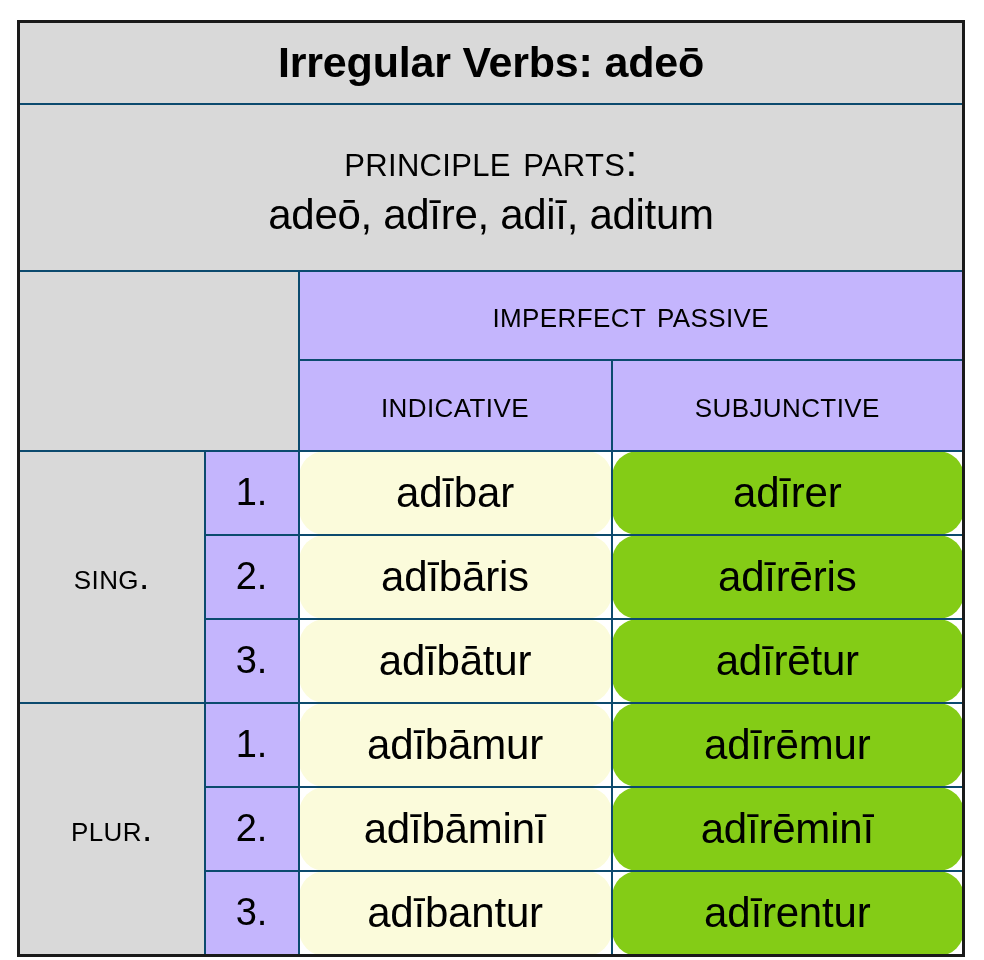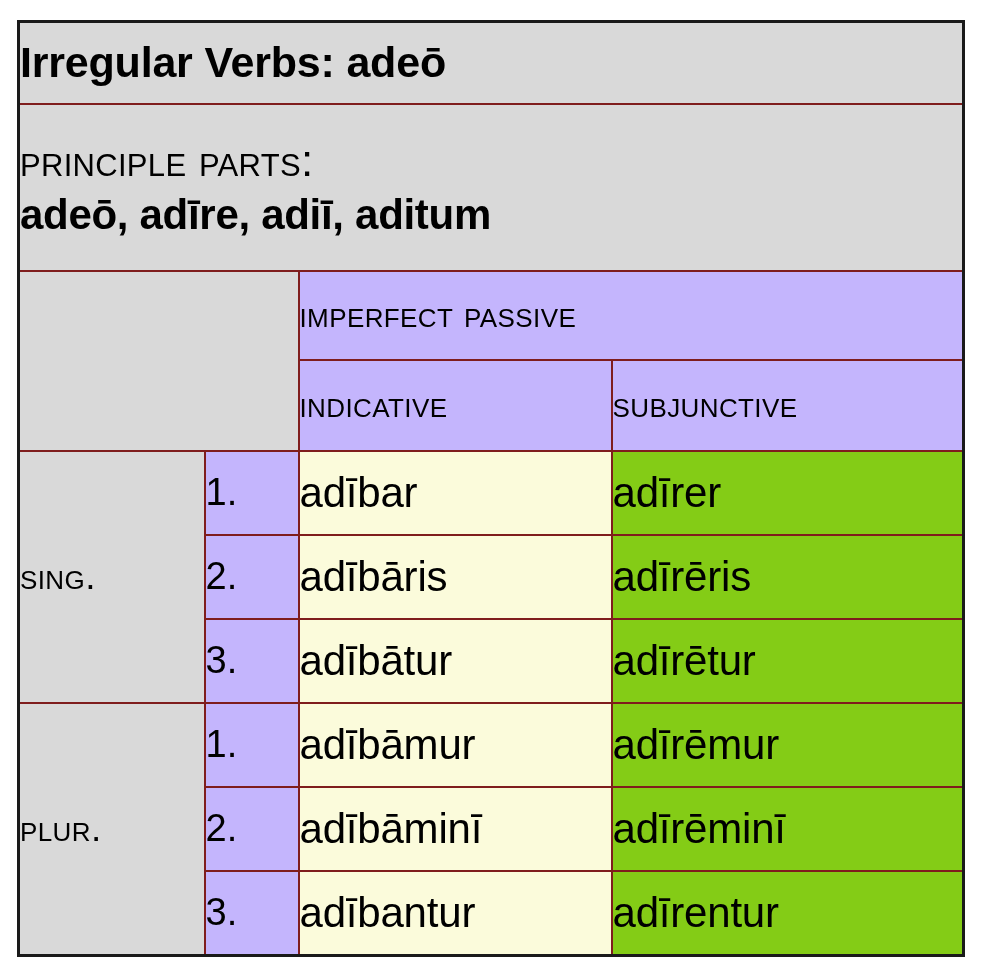--- a/index.html
+++ b/index.html
@@ -21,22 +21,23 @@
     top: 20px;
     width: 948px;
     height: 917px;
     border-collapse: collapse;
     table-layout: fixed;
     border: 3px solid #1a1a1a;
     background: #ffffff;
   }
 
   #verb-table td {
-    border: 2px solid #7f1d1d;
+    border: 2px solid #0c4a6e;
     padding: 0;
+    text-align: center;
     vertical-align: middle;
     line-height: 1.05;
   }
 
   
   .col-label  { width: 186px; }
   .col-num    { width: 94px;  }
   .col-ind    { width: 313px; }
   .col-sub    { width: 352px; }
 
@@ -61,21 +62,21 @@
   .pp-caps {
     font-size: 44px;
     font-variant: small-caps;
     text-transform: lowercase;
     letter-spacing: 0.3px;
     display: block;
     margin-bottom: 8px;
   }
   .pp-forms {
     font-size: 42px;
-    font-weight: bold;
+    font-weight: normal;
     display: block;
     letter-spacing: -0.3px;
   }
 
   .hdr-group {
     height: 87px;
     font-size: 37px;
     font-variant: small-caps;
     text-transform: lowercase;
     letter-spacing: 0.4px;
@@ -94,20 +95,21 @@
   }
   .side-label {
     font-size: 37px;
     font-variant: small-caps;
     text-transform: lowercase;
     letter-spacing: 0.4px;
   }
   .form-cell {
     font-size: 42px;
     letter-spacing: -0.2px;
+    border-radius: 26px;
   }
   .data-row td { height: 82px; }
 
   
   .sect-top td { border-top: 3px solid #1a1a1a; }
   .hdr-group-row td { border-bottom: 2px solid #2b2b2b; }
 </style>
 </head>
 <body>
 

